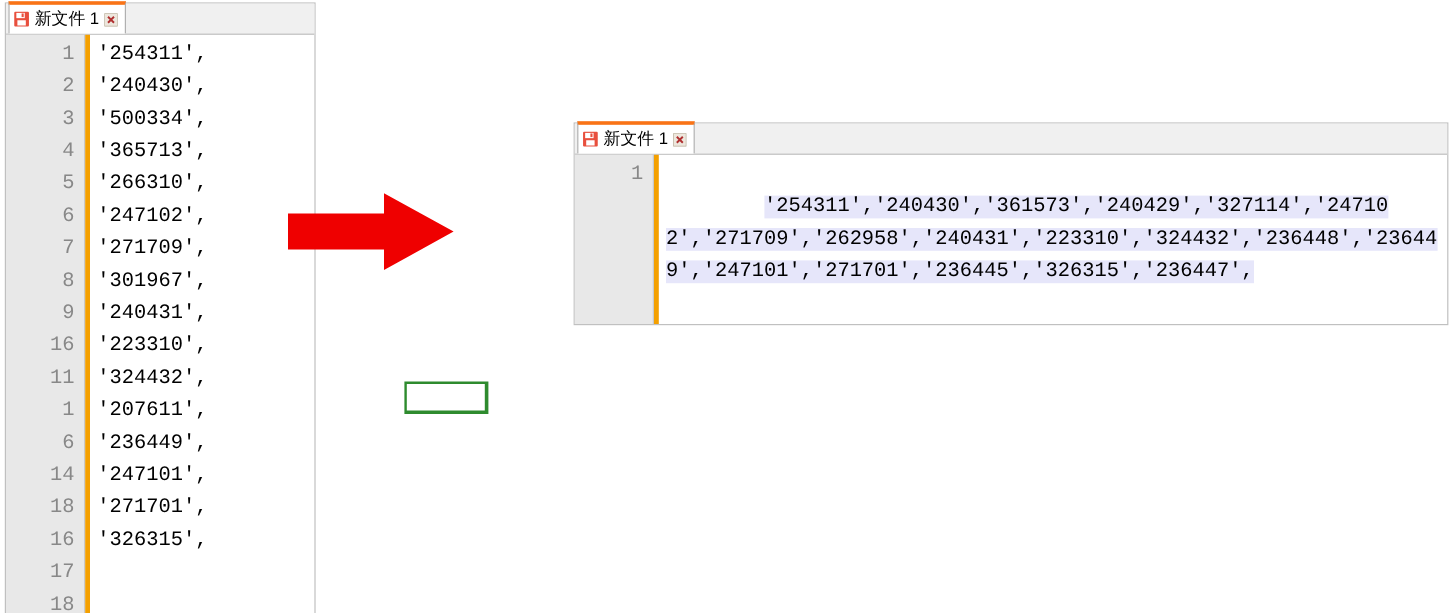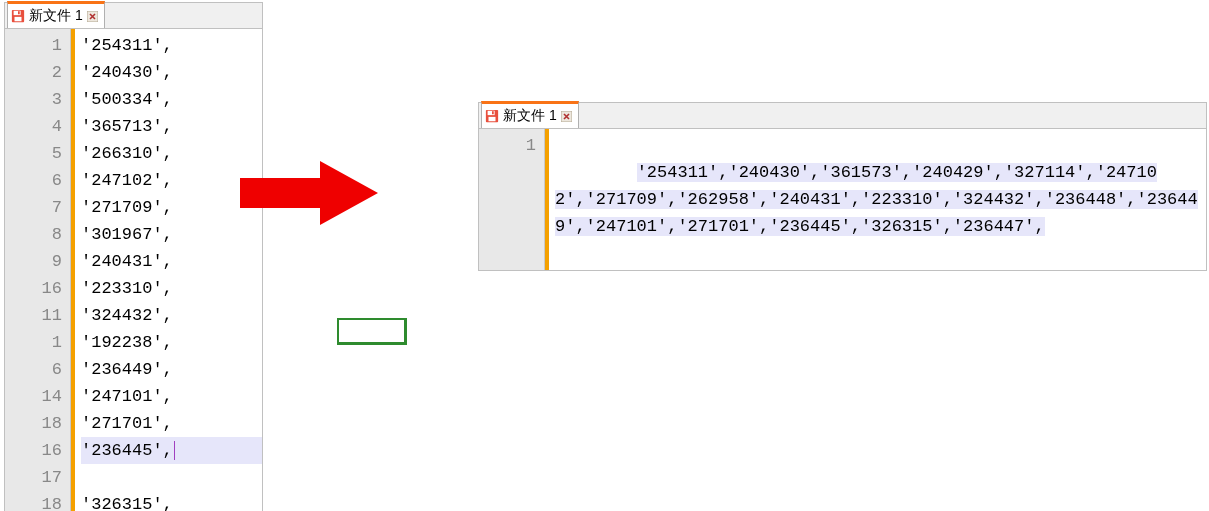--- a/index.html
+++ b/index.html
@@ -69,25 +69,24 @@
 <span class="codeline">'240430',</span>
 <span class="codeline">'500334',</span>
 <span class="codeline">'365713',</span>
 <span class="codeline">'266310',</span>
 <span class="codeline">'247102',</span>
 <span class="codeline">'271709',</span>
 <span class="codeline">'301967',</span>
 <span class="codeline">'240431',</span>
 <span class="codeline">'223310',</span>
 <span class="codeline">'324432',</span>
-<span class="codeline">'192238',</span>
+<span class="codeline">'207611',</span>
 <span class="codeline">'236449',</span>
 <span class="codeline">'247101',</span>
 <span class="codeline">'271701',</span>
-<span class="hl codeline">'236445',<span class="cursor"></span></span>
 <span class="codeline">'326315',</span>
 </div>
     </div>
   </div>
 
   <div class="editor editor-b">
     <div class="tabbar">
       <div class="tab">
         <svg class="save-ico" viewBox="0 0 16 16">
           <rect x="1" y="1" width="14" height="14" fill="#e84f3d" rx="1"></rect>

